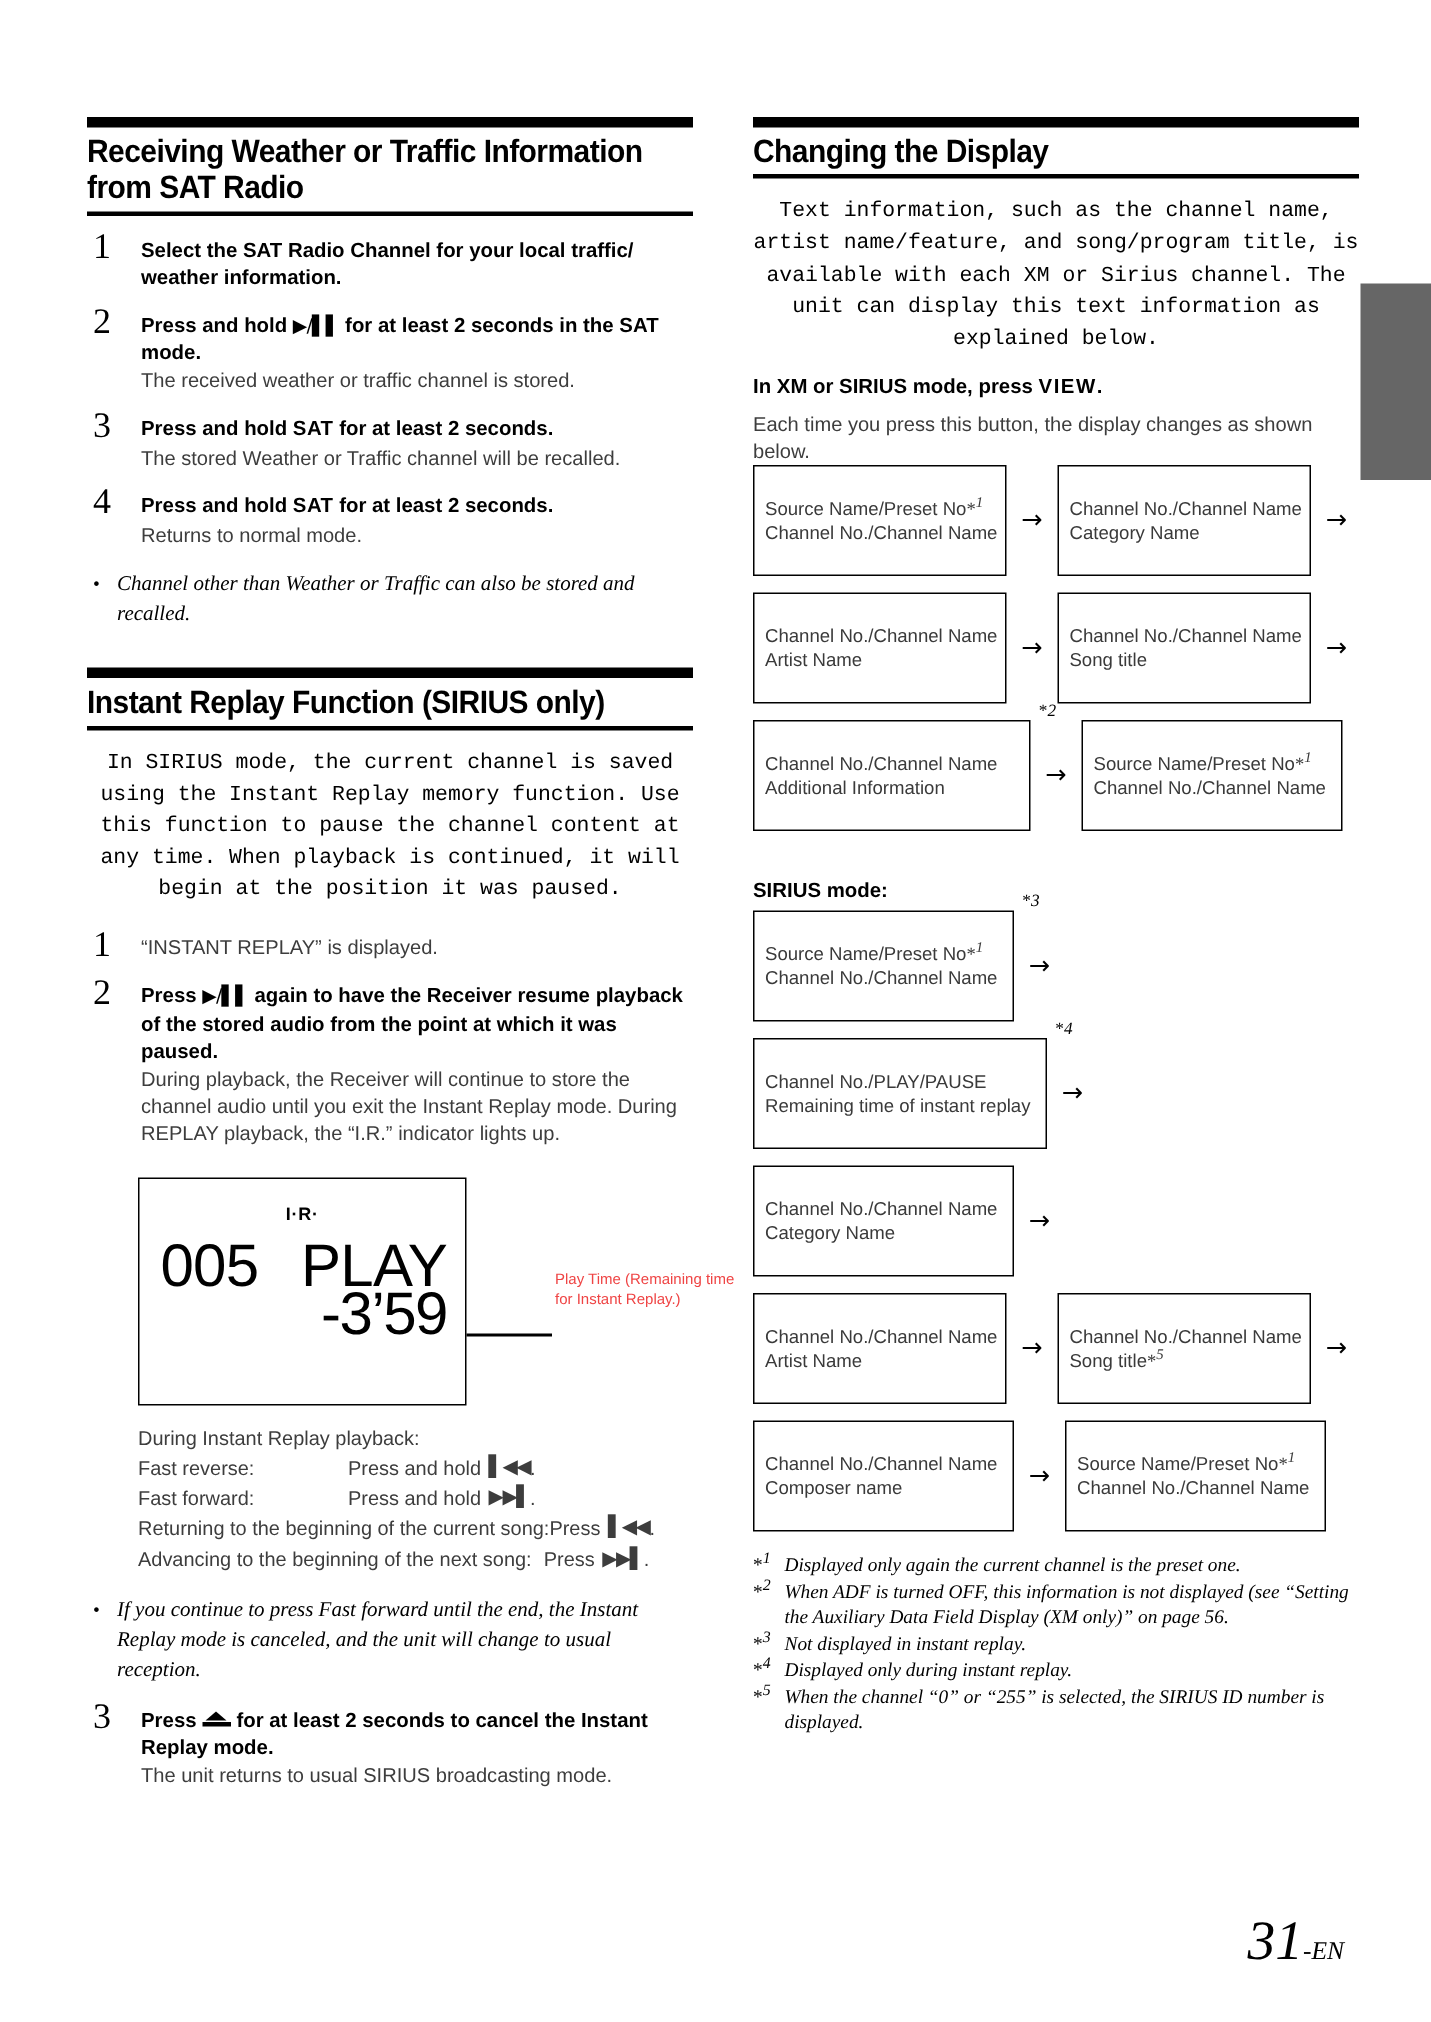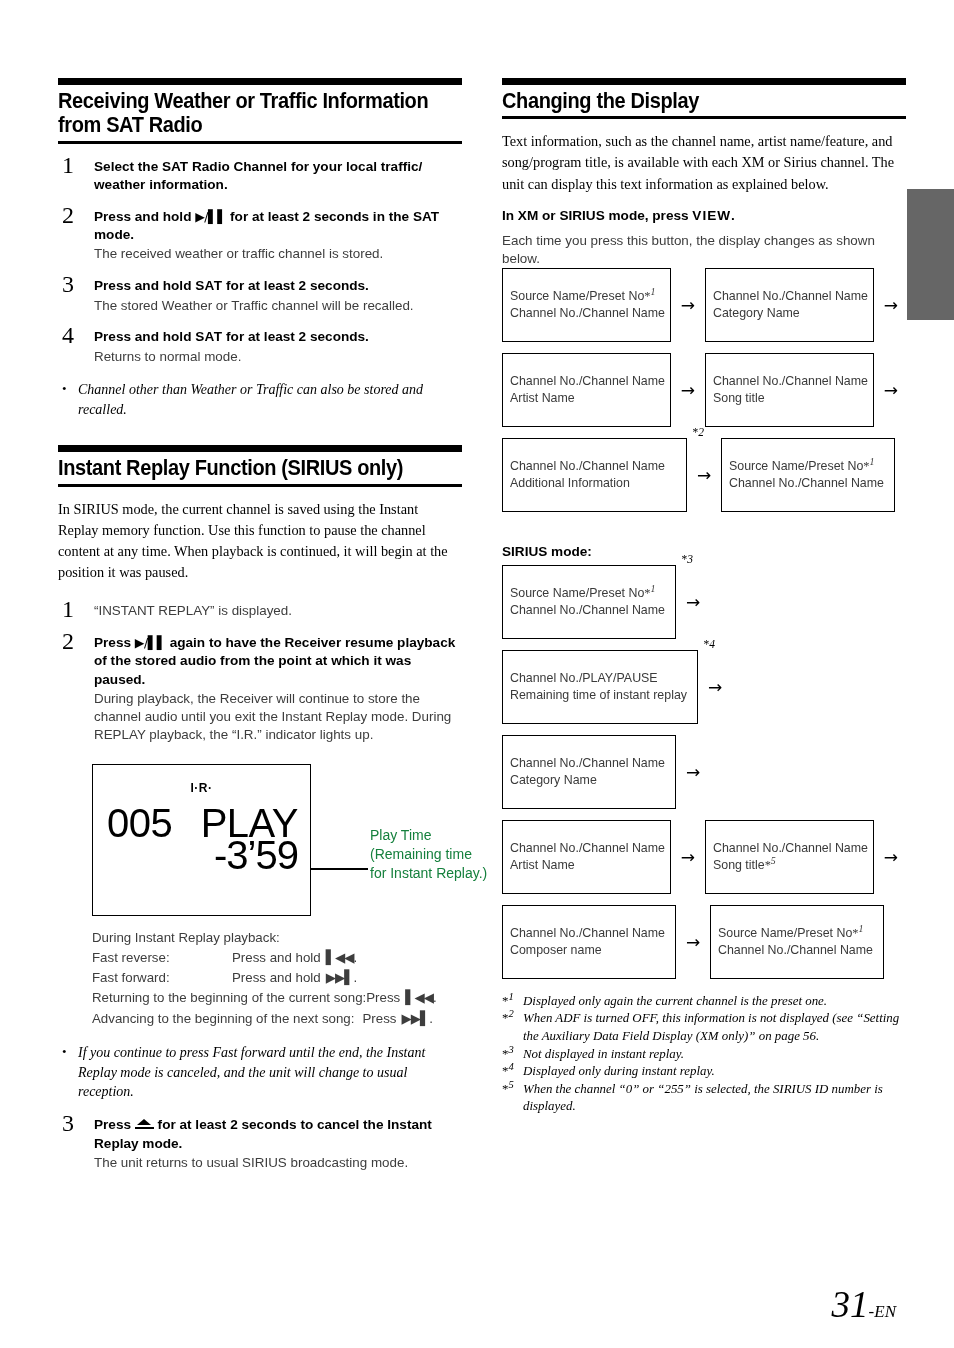--- a/index.html
+++ b/index.html
@@ -60,25 +60,25 @@
     transform-origin: left center;
   }
   .sec-head .bar-bot {
     height: 3px;
     background: #000;
     width: 100%;
   }
 
   
   .serif-p {
-    font-family: Liberation Serif, serif;
+    font-family: Liberation Mono, monospace;
     font-size: 14.3px;
     line-height: 1.48;
     margin: 10px 0 0 0;
-    text-align: left;
+    text-align: center;
   }
 
   
   .step {
     position: relative;
     padding-left: 36px;
     margin-top: 14px;
   }
   .step-num {
     position: absolute;
@@ -207,23 +207,23 @@
     width: 57px;
     height: 1.8px;
     background: #000;
   }
   .lcd-caption {
     position: absolute;
     left: 278px;
     top: 62px;
     width: 120px;
     font-family: "Liberation Sans", sans-serif;
-    font-size: 14px;
+    font-size: 10px;
     line-height: 1.35;
-    color: #15803d;
+    color: #ef4444;
   }
 
   
   .keylist {
     margin-top: 4px;
     margin-left: 34px;
     font-family: "Liberation Sans", sans-serif;
     font-size: 13.3px;
     line-height: 1.52;
     color: #3d3d3d;
@@ -307,21 +307,21 @@
     left: 0;
     top: 0;
   }
   .fnote .mark .star { font-style: normal; }
   .fnote .mark sup { font-size: 0.82em; vertical-align: super; line-height: 0; }
 
   
   .pageno {
     position: absolute;
     right: 58px;
-    bottom: 22px;
+    bottom: 32px;
     font-family: "Liberation Serif", serif;
     font-style: italic;
     text-align: right;
     white-space: nowrap;
   }
   .pageno .num {
     font-size: 37px;
     font-weight: normal;
   }
   .pageno .suffix {

